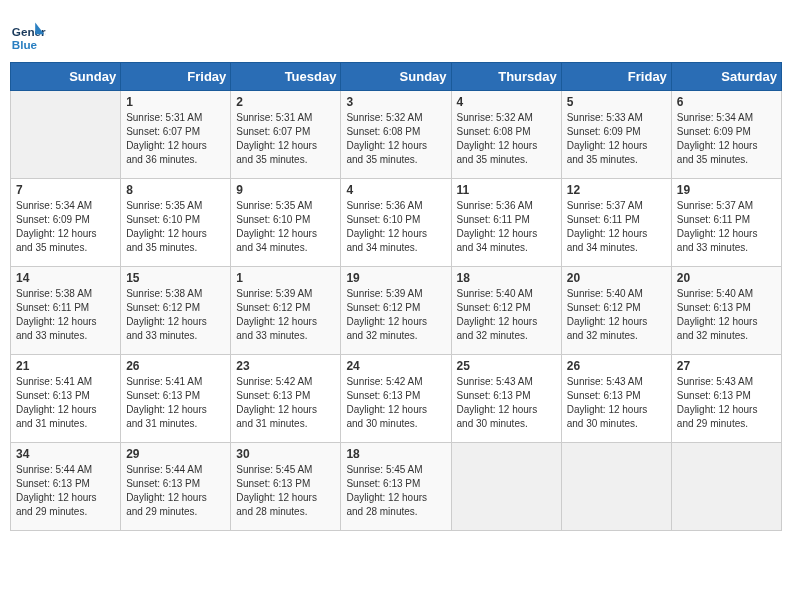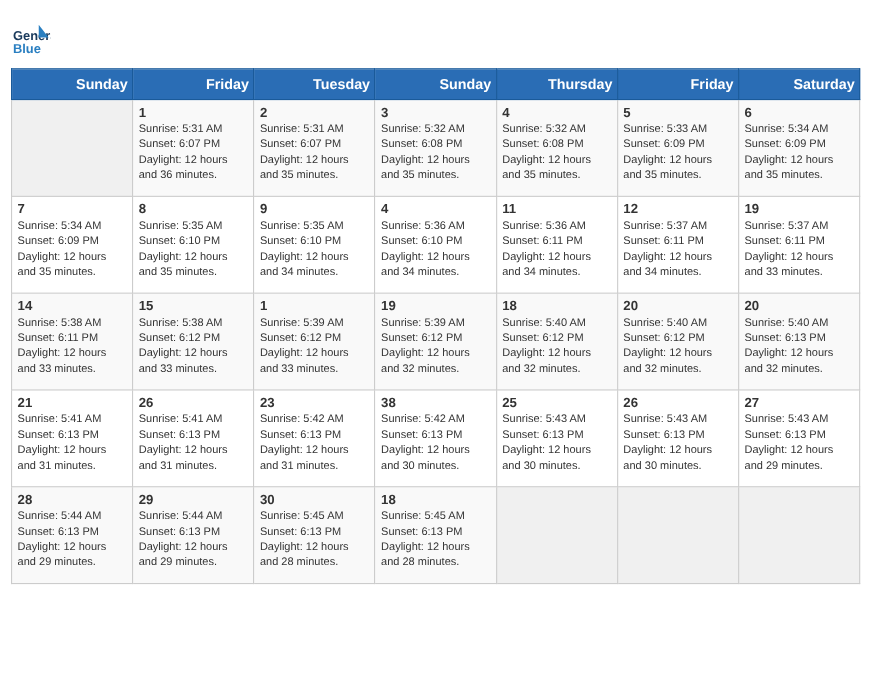--- a/index.html
+++ b/index.html
@@ -274,21 +274,21 @@
 and 31 minutes.</div>
         </td>
         <td>
           <span class="day-num">23</span>
           <div class="day-info" style="white-space: pre-line;">Sunrise: 5:42 AM
 Sunset: 6:13 PM
 Daylight: 12 hours
 and 31 minutes.</div>
         </td>
         <td>
-          <span class="day-num">38</span>
+          <span class="day-num">24</span>
           <div class="day-info" style="white-space: pre-line;">Sunrise: 5:42 AM
 Sunset: 6:13 PM
 Daylight: 12 hours
 and 30 minutes.</div>
         </td>
         <td>
           <span class="day-num">25</span>
           <div class="day-info" style="white-space: pre-line;">Sunrise: 5:43 AM
 Sunset: 6:13 PM
 Daylight: 12 hours
@@ -304,21 +304,21 @@
         <td>
           <span class="day-num">27</span>
           <div class="day-info" style="white-space: pre-line;">Sunrise: 5:43 AM
 Sunset: 6:13 PM
 Daylight: 12 hours
 and 29 minutes.</div>
         </td>
       </tr>
       <tr>
         <td>
-          <span class="day-num">28</span>
+          <span class="day-num">34</span>
           <div class="day-info" style="white-space: pre-line;">Sunrise: 5:44 AM
 Sunset: 6:13 PM
 Daylight: 12 hours
 and 29 minutes.</div>
         </td>
         <td>
           <span class="day-num">29</span>
           <div class="day-info" style="white-space: pre-line;">Sunrise: 5:44 AM
 Sunset: 6:13 PM
 Daylight: 12 hours

